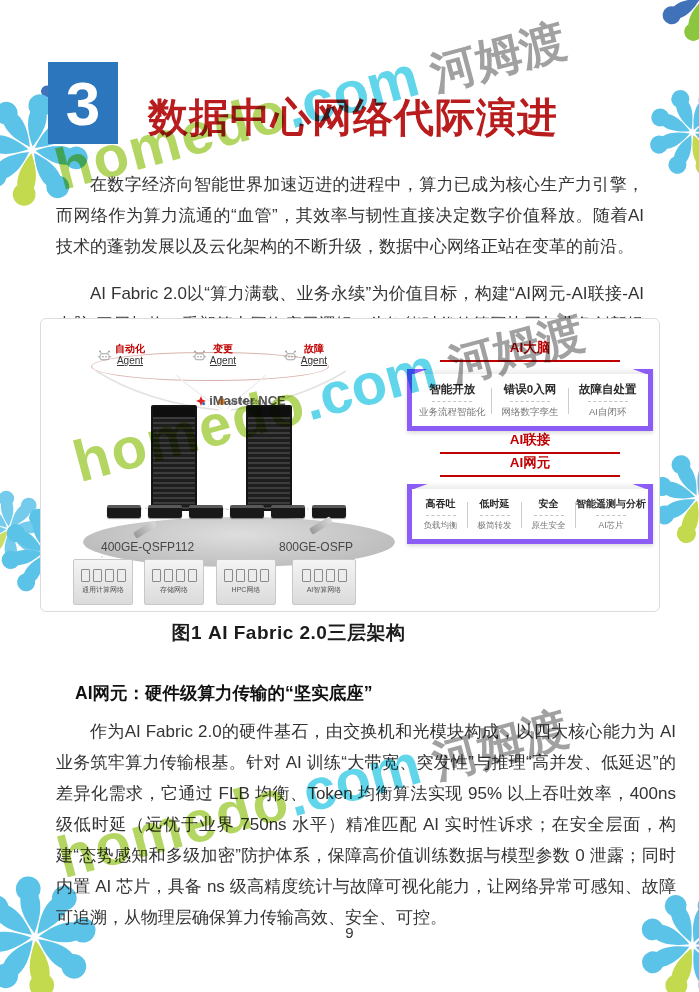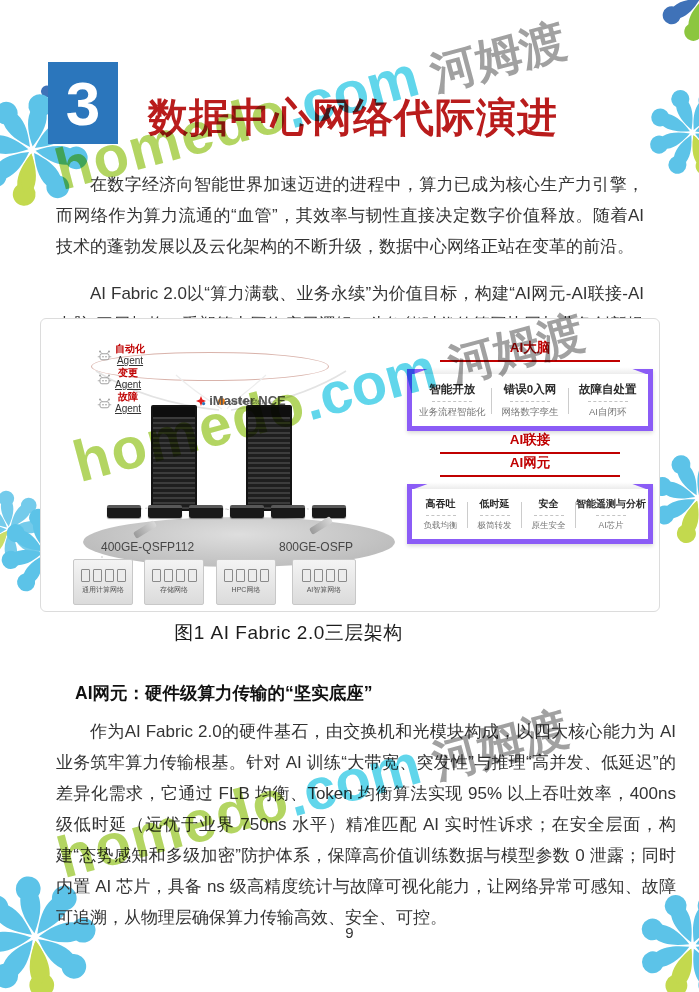--- a/index.html
+++ b/index.html
@@ -26,31 +26,31 @@
   .title{position:absolute;left:132px;top:74px;margin:16px;font-size:40px;font-weight:bold;
          color:#b91c1c;letter-spacing:1px;z-index:2;white-space:nowrap;}
 
   
   .bodytext{font-size:17px;line-height:31px;color:#333;text-align:justify;text-indent:2em;margin:16px;}
   .intro{position:absolute;left:40px;width:620px;top:153px;z-index:2;}
   .section-heading{position:absolute;left:40px;top:681px;margin:0;font-size:17.5px;font-weight:bold;
                    color:#111;text-indent:2em;z-index:2;}
   .section-body{position:absolute;left:40px;width:620px;top:700px;z-index:2;}
   .caption{position:absolute;left:0;width:577px;top:620px;text-align:center;font-size:19px;
-           color:#1c1c1c;z-index:2;letter-spacing:.5px;}
+           color:#1c1c1c;z-index:2;letter-spacing:.5px;font-weight:bold;}
   .page-number{position:absolute;left:0;width:699px;top:924px;text-align:center;font-size:15px;
                color:#333;z-index:2;}
 
   
   .figure{position:absolute;left:40px;top:318px;width:618px;height:292px;border:1px solid #dcdcdc;
           border-radius:6px;background:#fff;z-index:2;}
   .agents-ellipse{position:absolute;left:50px;top:33px;width:236px;height:27px;
                   border:1px solid #d9b3ab;border-radius:50%;}
   .agents-wrap{position:absolute;left:56px;top:24px;width:230px;display:flex;
-               justify-content:space-between;z-index:2;flex-direction:column;}
+               justify-content:space-between;z-index:2;}
   .agent{display:flex;align-items:flex-start;gap:3px;}
   .agent svg{margin-top:7px;}
   .agent-cn{font-size:10px;color:#c00000;font-weight:bold;line-height:12px;text-align:center;}
   .agent-en{font-size:10px;color:#333;line-height:12px;text-decoration:underline;text-align:center;}
   .funnel{position:absolute;left:40px;top:48px;}
   .netmaster{position:absolute;left:130px;top:62px;width:140px;text-align:center;font-size:8px;
              color:#777;z-index:2;margin-top:16px;}
   .nm-dot{display:inline-block;width:7px;height:7px;border-radius:50%;background:#f08018;
           vertical-align:middle;margin-right:3px;}
   .imaster{position:absolute;left:130px;top:74px;width:140px;text-align:center;font-size:13px;

